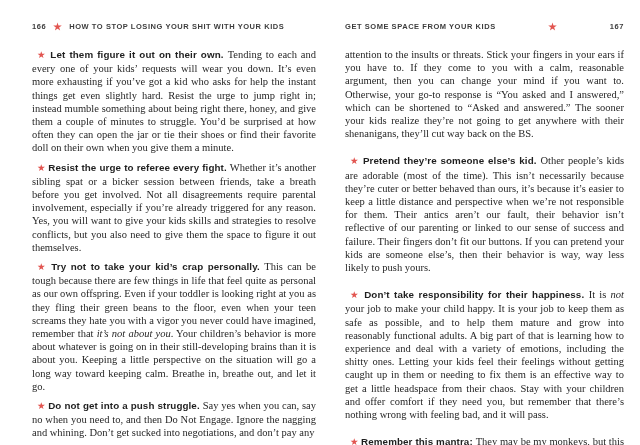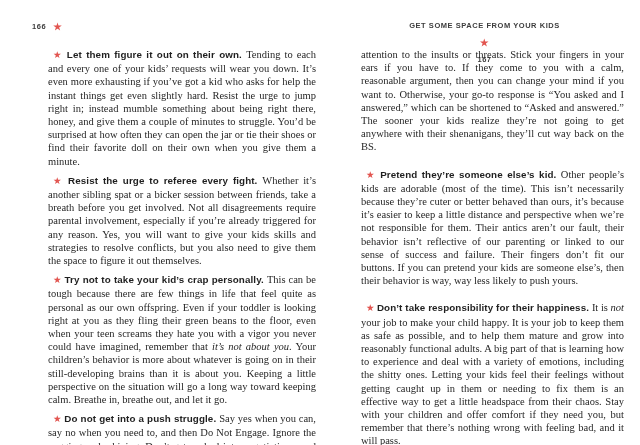--- a/index.html
+++ b/index.html
@@ -22,27 +22,27 @@
     font-weight: bold;
     font-size: 7.5px;
     letter-spacing: 0.55px;
     color: #3d3d3d;
     display: flex;
     align-items: center;
     gap: 7px;
     text-transform: uppercase;
     white-space: nowrap;
   }
-  .page-right .running-header { justify-content: flex-end; flex-direction: column; }
+  .page-right .running-header { justify-content: space-between; }
   .hdr-star { font-size: 7.5px; position: relative; top: -0.5px; }
 
   .content { position: absolute; top: 48px; left: 0; right: 0; }
 
   .para {
-    margin: 0 0 6px 16px;
+    margin: 0 0 6px 0;
     font-size: 10.5px;
     line-height: 13.2px;
     text-align: justify;
     color: #262626;
   }
   .page-right .para { margin-bottom: 14px; }
   .para.has-head { text-indent: 5px; }
 
   .star { color: var(--accent, #e25550); font-size: 9.5px; }
   .phead {
@@ -56,20 +56,21 @@
 </style>
 </head>
 <body>
 
 <div class="spread">
 
   <div class="page page-left">
     <div class="running-header">
       <span>166</span>
       <span class="star hdr-star">★</span>
+      <span>HOW TO STOP LOSING YOUR SHIT WITH YOUR KIDS</span>
     </div>
     <div class="content">
         <p class="para has-head"><span class="star">★&nbsp;</span><b class="phead">Let them figure it out on their own. </b><span>Tending to each and every one of your kids’ requests will wear you down. It’s even more exhausting if you’ve got a kid who asks for help the instant things get even slightly hard. Resist the urge to jump right in; instead mumble something about being right there, honey, and give them a couple of minutes to struggle. You’d be surprised at how often they can open the jar or tie their shoes or find their favorite doll on their own when you give them a minute.</span></p>
         <p class="para has-head"><span class="star">★&nbsp;</span><b class="phead">Resist the urge to referee every fight. </b><span>Whether it’s another sibling spat or a bicker session between friends, take a breath before you get involved. Not all disagreements require parental involvement, especially if you’re already triggered for any reason. Yes, you will want to give your kids skills and strategies to resolve conflicts, but you also need to give them the space to figure it out themselves.</span></p>
         <p class="para has-head"><span class="star">★&nbsp;</span><b class="phead">Try not to take your kid’s crap personally. </b><span>This can be tough because there are few things in life that feel quite as personal as our own offspring. Even if your toddler is looking right at you as they fling their green beans to the floor, even when your teen screams they hate you with a vigor you never could have imagined, remember that </span><i>it’s not about you</i><span>. Your children’s behavior is more about whatever is going on in their still-developing brains than it is about you. Keeping a little perspective on the situation will go a long way toward keeping calm. Breathe in, breathe out, and let it go.</span></p>
         <p class="para has-head"><span class="star">★&nbsp;</span><b class="phead">Do not get into a push struggle. </b><span>Say yes when you can, say no when you need to, and then Do Not Engage. Ignore the nagging and whining. Don’t get sucked into negotiations, and don’t pay any</span></p>
       </div>
   </div>
 
   <div class="page page-right">

